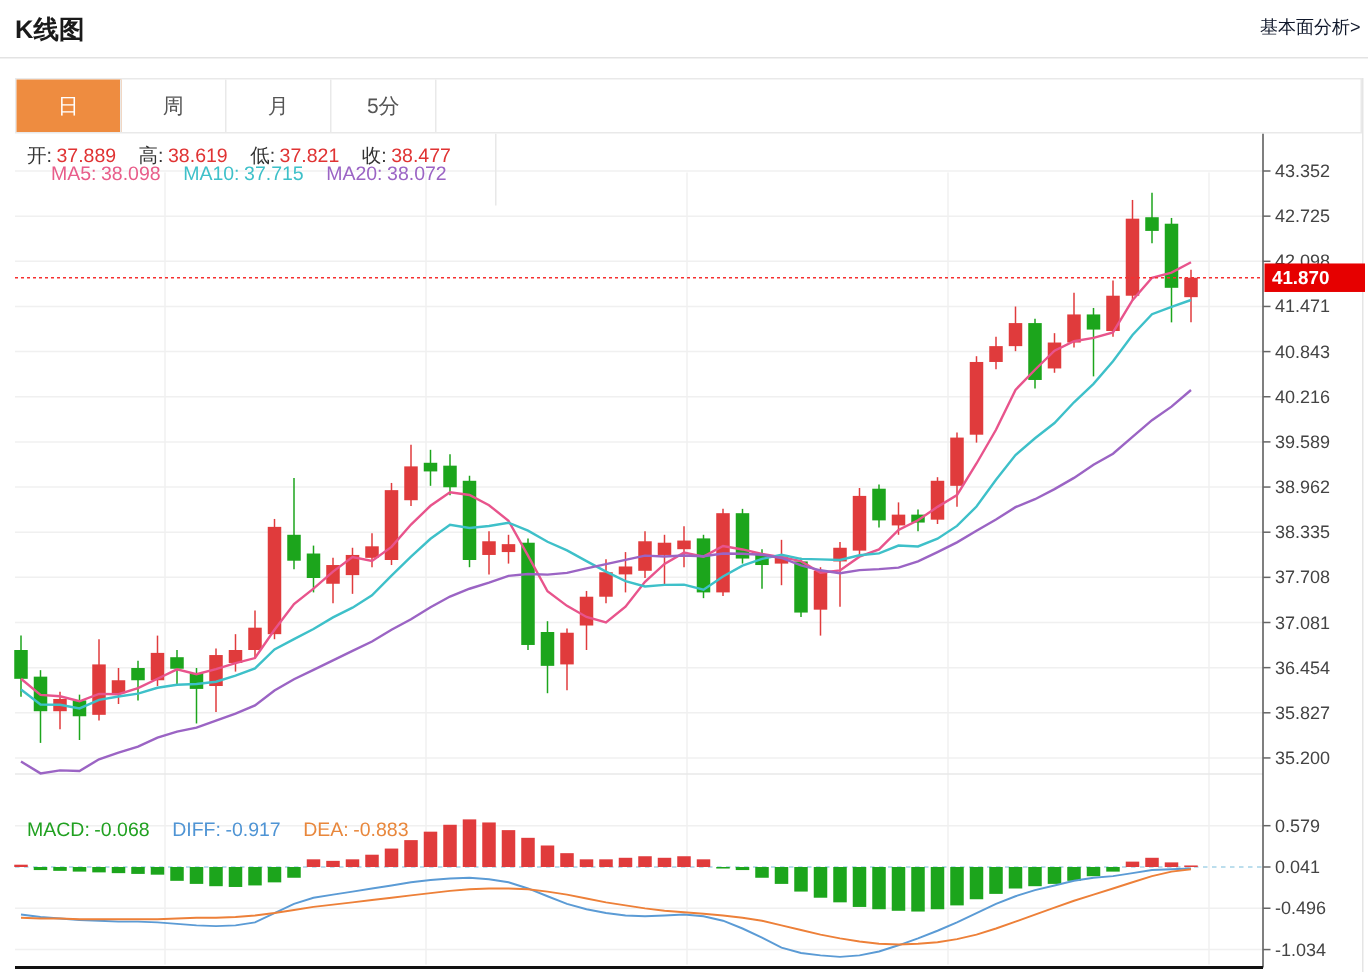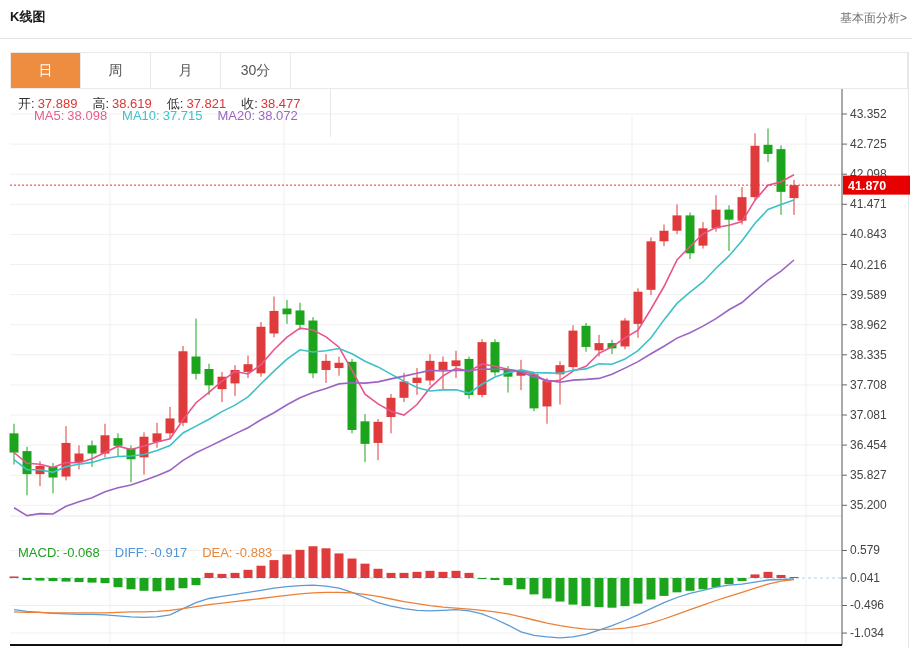--- a/index.html
+++ b/index.html
@@ -1,22 +1,22 @@
 <!DOCTYPE html>
 <html><head>
 <meta charset="utf-8">
 <style>
   * { box-sizing: border-box; }
   html,body { margin:0; padding:0; }
   body {
     width:912px; height:650px; overflow:hidden; background:#ffffff;
     font-family:"Liberation Sans", sans-serif; position:relative;
   }
-  #page-title { position:absolute; top:8px; left:10px; margin:0; font-size:13px; font-weight:bold; color:#1a1a1a; }
-  #fund-link { position:absolute; top:10px; right:5px; font-size:12px; color:#737373; text-decoration:none; cursor:pointer; }
+  #page-title { position:absolute; top:8px; left:10px; margin:0; font-size:17px; font-weight:bold; color:#1a1a1a; }
+  #fund-link { position:absolute; top:10px; right:5px; font-size:12px; color:#0f172a; text-decoration:none; cursor:pointer; }
   #header-divider { position:absolute; top:38px; left:0; width:912px; height:1px; background:#e3e3e3; }
   #tabs { position:absolute; top:52px; left:10px; width:898px; height:37px; display:flex; border:1px solid #e9e9e9; background:#fff; z-index:3; }
   .tab { width:70px; height:35px; line-height:35px; text-align:center; font-size:14px; color:#555; border-right:1px solid #e9e9e9; cursor:pointer; }
   .tab.active { background:#ee8c40; color:#fff; }
   .tab-filler { flex:1; border-right:none; }
   .legend-row { position:absolute; left:18px; white-space:nowrap; z-index:3; font-size:13px; }
   #legend-ohlc { top:95px; }
   #legend-ma { top:108px;margin-left:16px; }
   #legend-macd { top:520px;margin-top:25px; }
   .leg-item { display:inline-block; margin-right:15px;text-align:center; }
@@ -28,21 +28,21 @@
 </head>
 <body>
 
 <h1 id="page-title">K线图</h1>
 <a id="fund-link">基本面分析&gt;</a>
 <div id="header-divider"></div>
 <div id="tabs">
     <div class="tab active">日</div>
     <div class="tab">周</div>
     <div class="tab">月</div>
-    <div class="tab">30分</div>
+    <div class="tab">5分</div>
     <div class="tab tab-filler"></div>
   </div>
 <div id="legend-ohlc" class="legend-row"><span class="leg-item"><span class="leg-label">开:</span><span class="leg-val" style="color: rgb(224, 51, 51);">37.889</span></span><span class="leg-item"><span class="leg-label">高:</span><span class="leg-val" style="color: rgb(224, 51, 51);">38.619</span></span><span class="leg-item"><span class="leg-label">低:</span><span class="leg-val" style="color: rgb(224, 51, 51);">37.821</span></span><span class="leg-item"><span class="leg-label">收:</span><span class="leg-val" style="color: rgb(224, 51, 51);">38.477</span></span></div>
 <div id="legend-ma" class="legend-row"><span class="leg-item"><span class="leg-label" style="color: rgb(232, 93, 138);">MA5:</span><span class="leg-val" style="color: rgb(232, 93, 138);">38.098</span></span><span class="leg-item"><span class="leg-label" style="color: rgb(62, 192, 201);">MA10:</span><span class="leg-val" style="color: rgb(62, 192, 201);">37.715</span></span><span class="leg-item"><span class="leg-label" style="color: rgb(155, 100, 196);">MA20:</span><span class="leg-val" style="color: rgb(155, 100, 196);">38.072</span></span></div>
 <div id="legend-stub"></div>
 <div id="legend-macd" class="legend-row"><span class="leg-item"><span class="leg-label" style="color: rgb(33, 161, 33);">MACD:</span><span class="leg-val" style="color: rgb(33, 161, 33);">-0.068</span></span><span class="leg-item"><span class="leg-label" style="color: rgb(79, 148, 212);">DIFF:</span><span class="leg-val" style="color: rgb(79, 148, 212);">-0.917</span></span><span class="leg-item"><span class="leg-label" style="color: rgb(232, 135, 60);">DEA:</span><span class="leg-val" style="color: rgb(232, 135, 60);">-0.883</span></span></div>
 <svg id="chart" width="912" height="650">
     <g>
       <line x1="110" y1="115" x2="110" y2="643" stroke="#f0f0f0" stroke-width="1"></line>
       <line x1="284" y1="115" x2="284" y2="643" stroke="#f0f0f0" stroke-width="1"></line>

